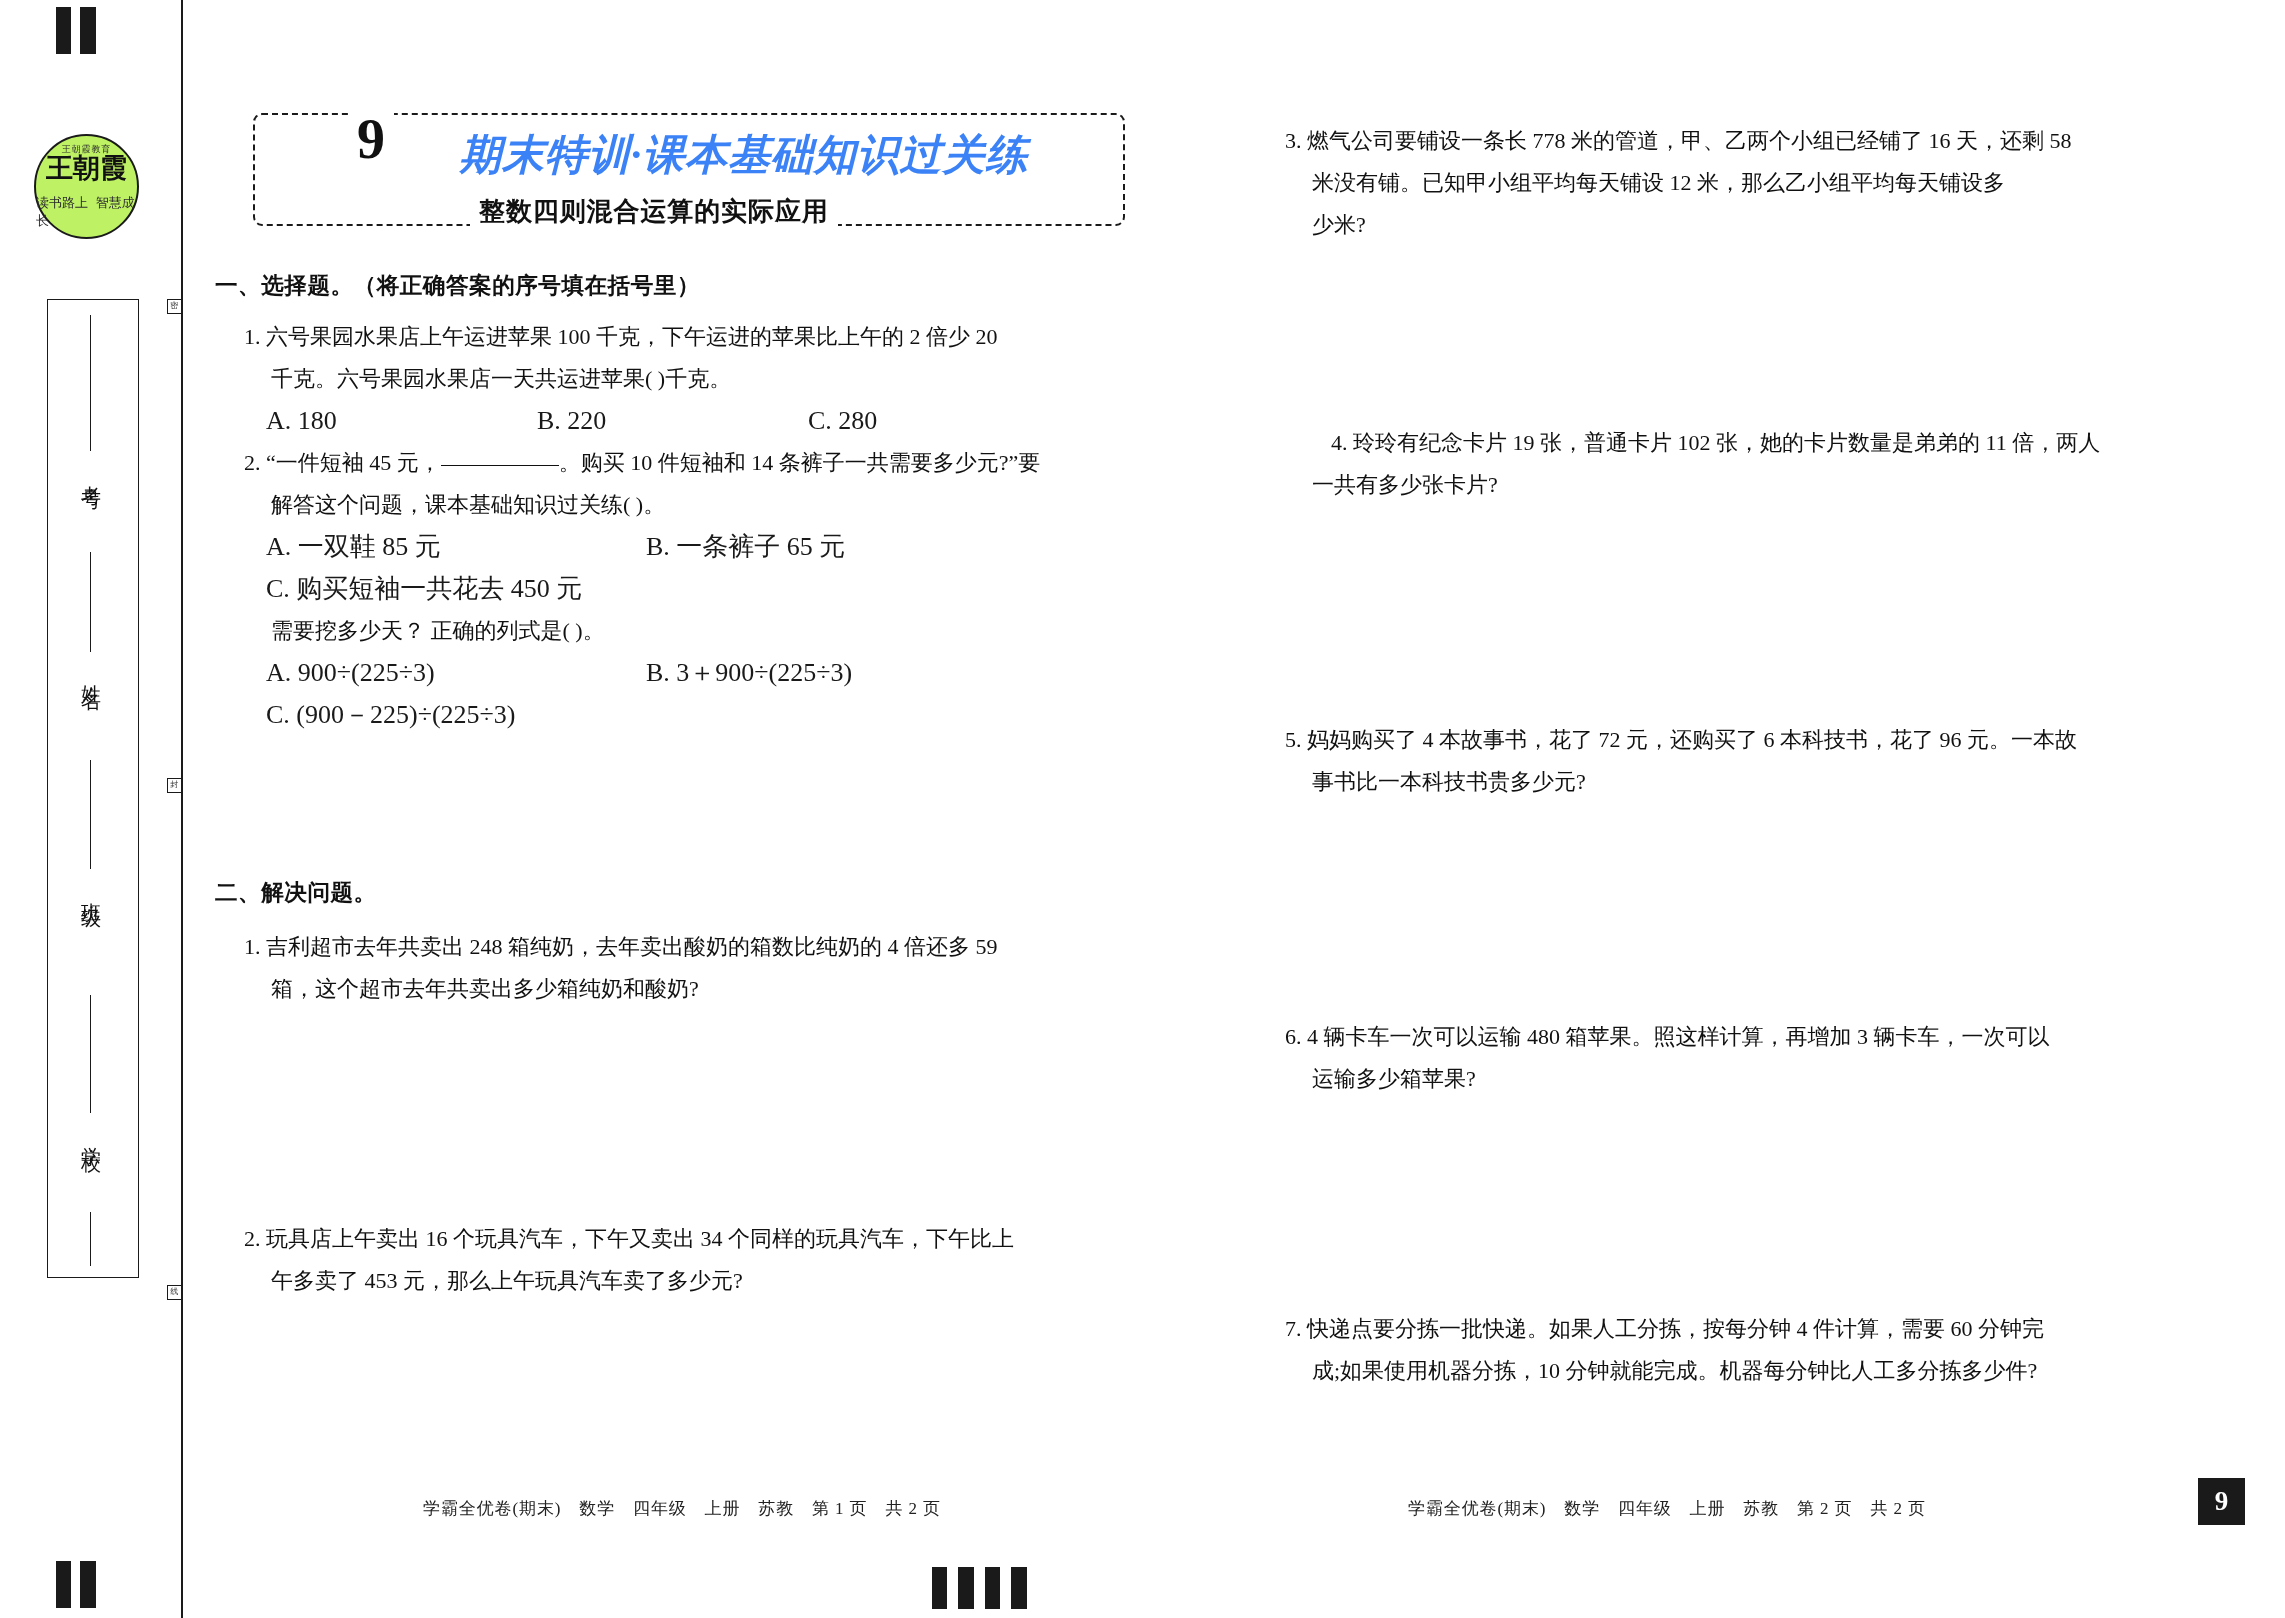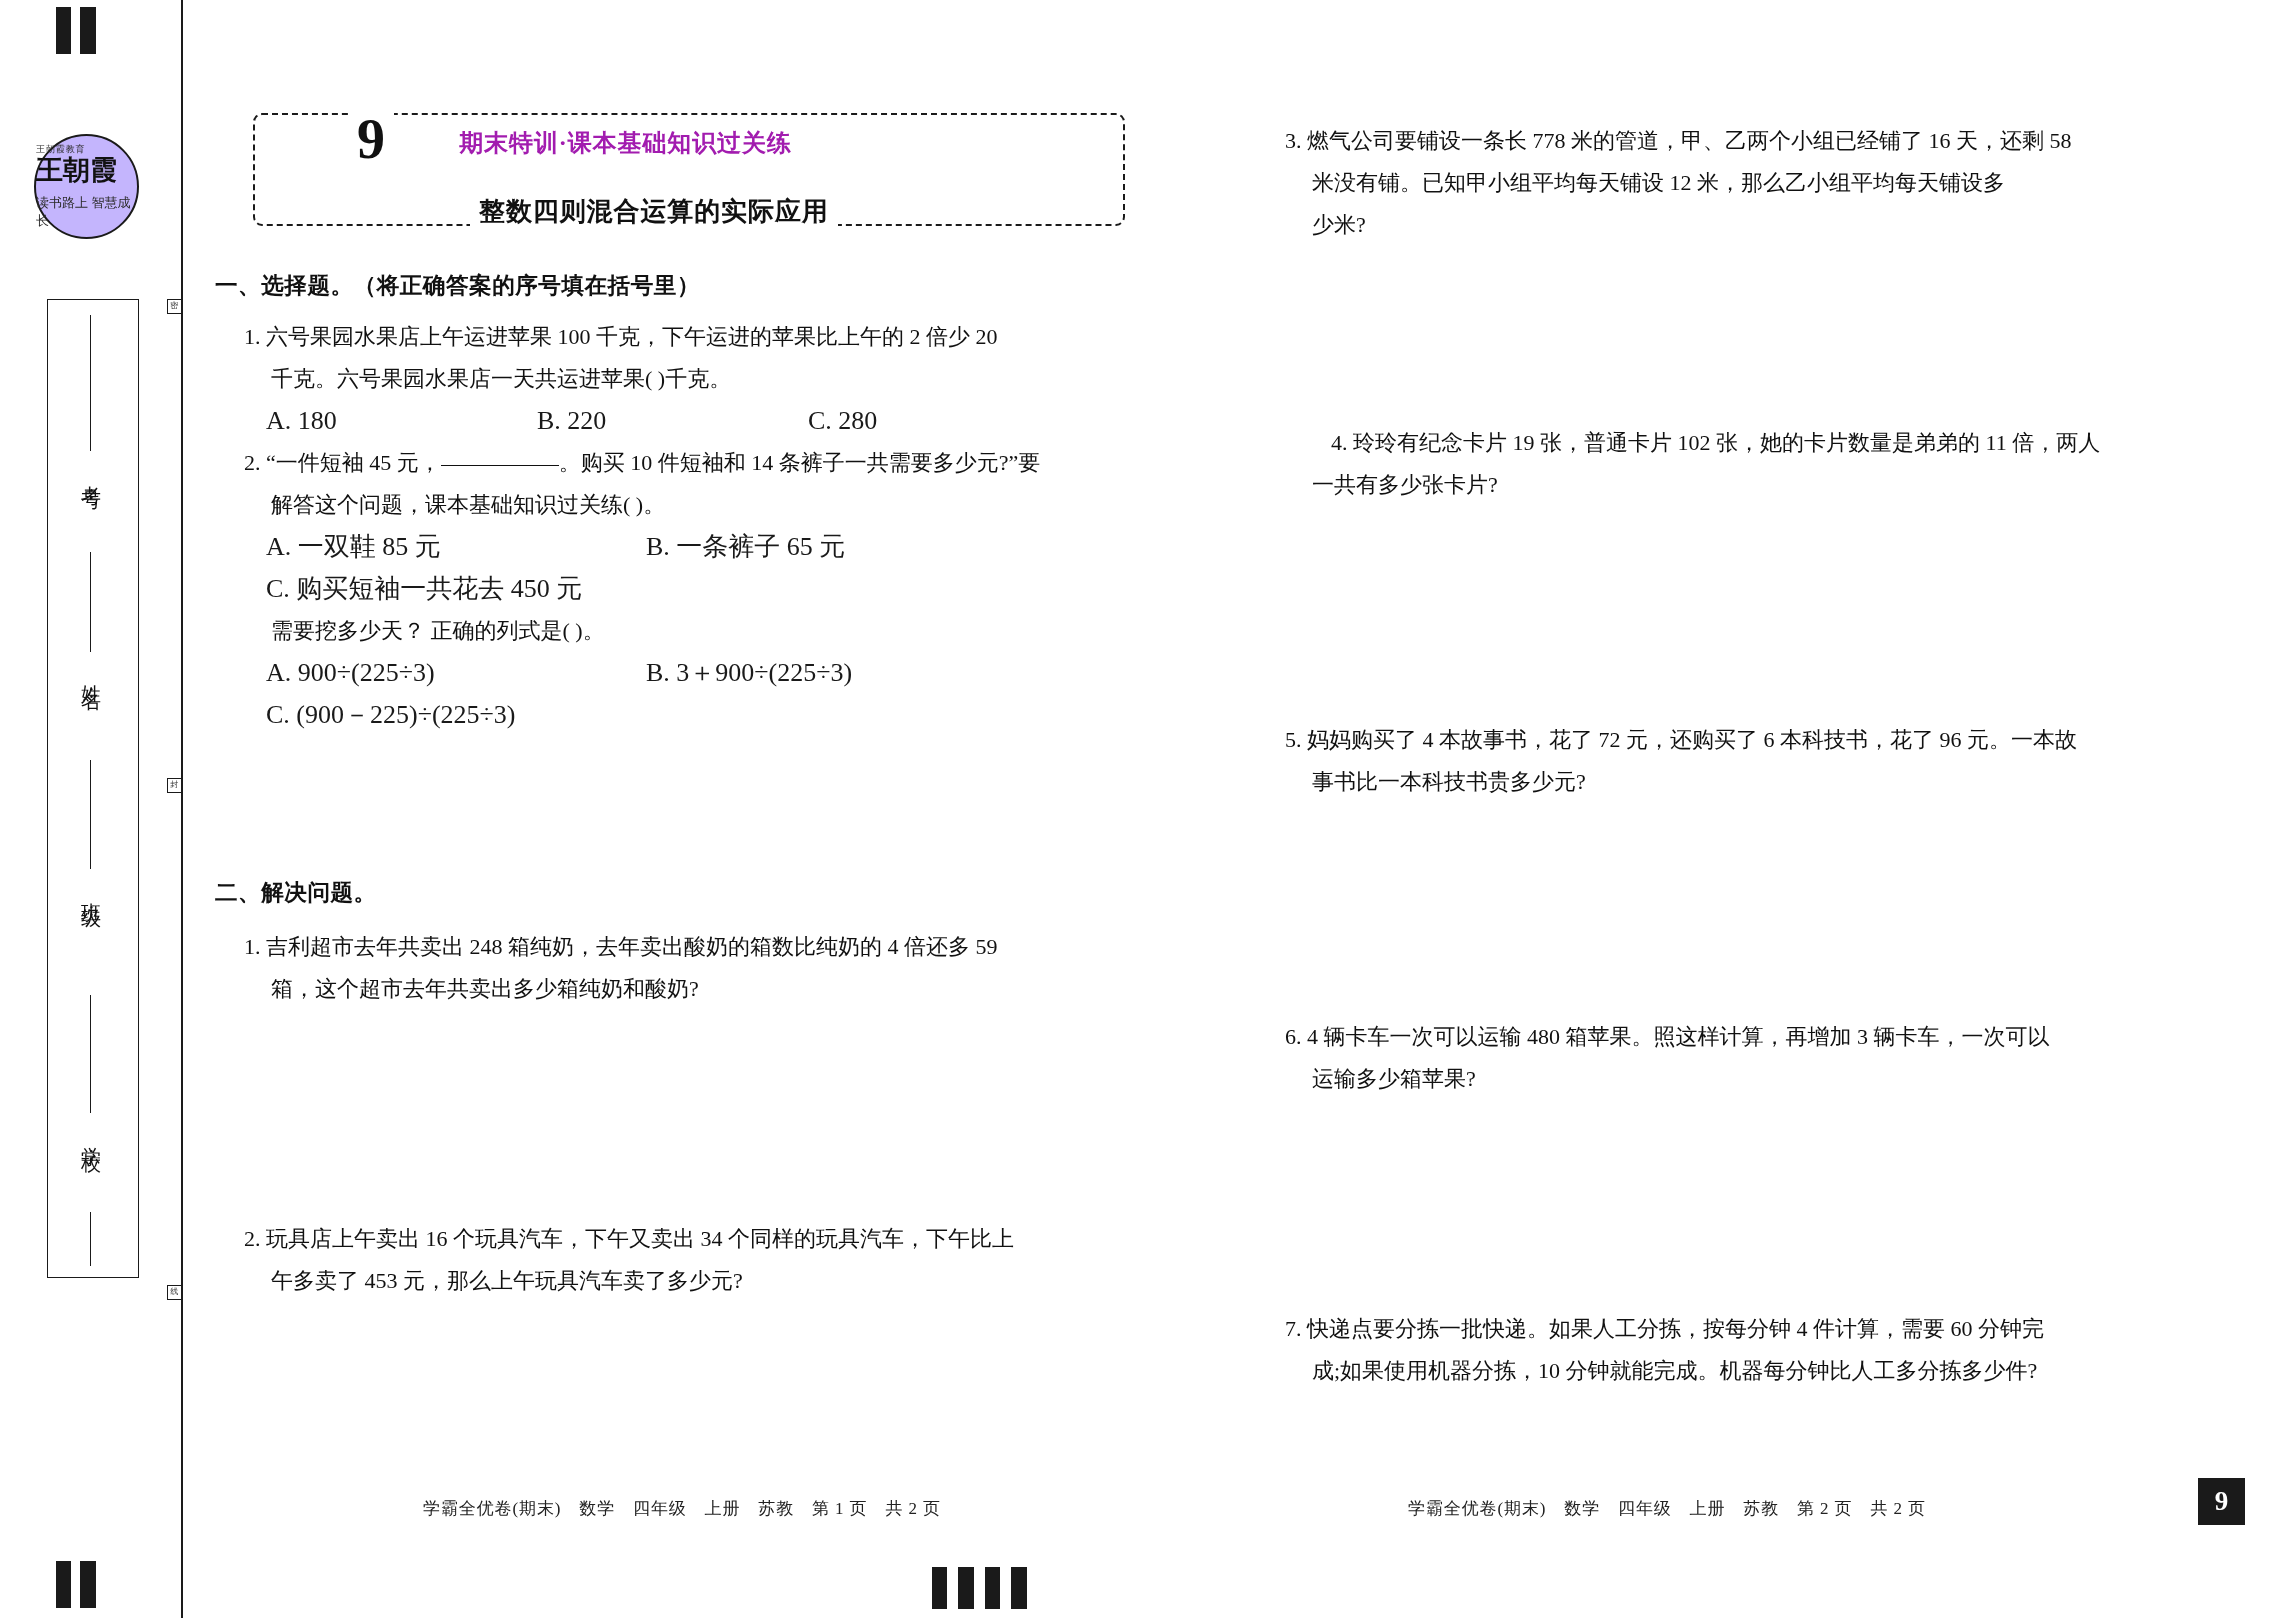--- a/index.html
+++ b/index.html
@@ -58,25 +58,26 @@
     height: 1618px;
   }
   .logo {
     position: absolute;
     left: 34px;
     top: 134px;
     width: 101px;
     height: 101px;
     border-radius: 50%;
     border: 2.7px solid #1a1a1a;
-    background: #c4b5fd;
+    background: #bef264;
     display: flex;
     flex-direction: column;
+    align-items: center;
     justify-content: center;
-    font-family: Liberation Sans, sans-serif;
+    font-family: Liberation Mono, monospace;
   }
   .logo .logo-top {
     font-size: 9px;
     letter-spacing: 0.9px;
     color: #2b2b2b;
   }
   .logo .logo-main {
     font-size: 27px;
     font-weight: bold;
     line-height: 1.05;
@@ -156,26 +157,27 @@
     font-weight: bold;
     font-family: "Liberation Serif", serif;
     color: #111;
     background: #fff;
     padding: 0 9px;
   }
   .banner-title {
     position: absolute;
     left: 452px;
     top: 127px;
-    font-size: 24px;
+    font-size: 42px;
     font-weight: bold;
     letter-spacing: 0.9px;
-    color: #a21caf;
+    color: #3b82f6;
     background: #fff;
     padding: 0 7.2px;
+    font-style: italic;
   }
   .banner-sub {
     position: absolute;
     left: 470px;
     top: 194px;
     font-size: 26px;
     font-weight: bold;
     letter-spacing: 0.9px;
     color: #111;
     background: #fff;

